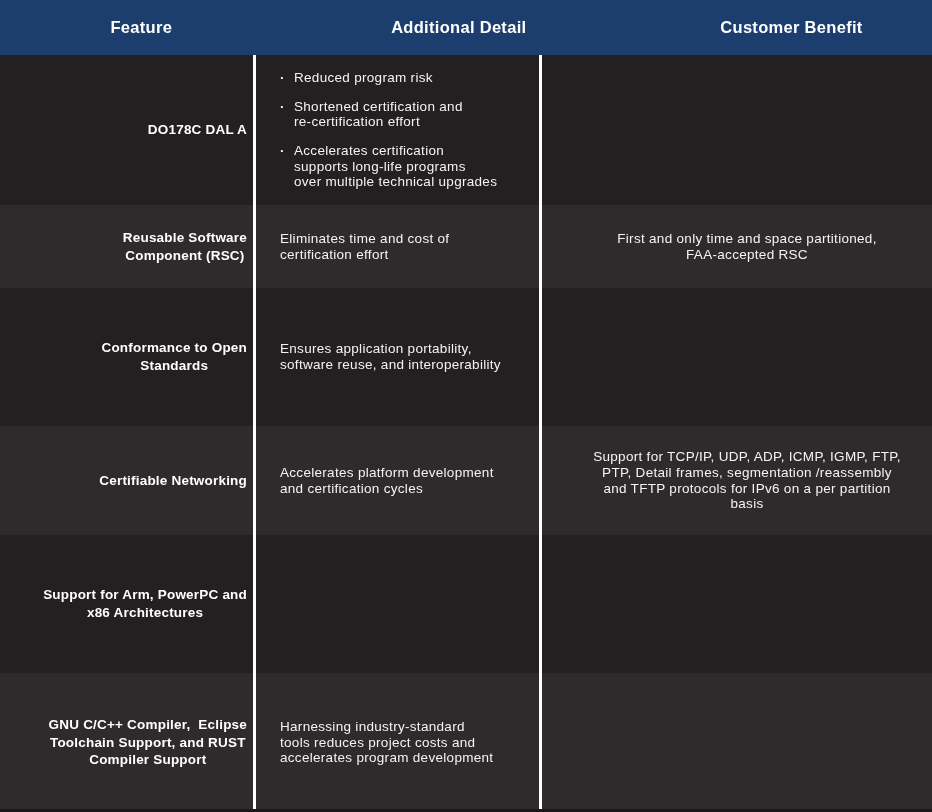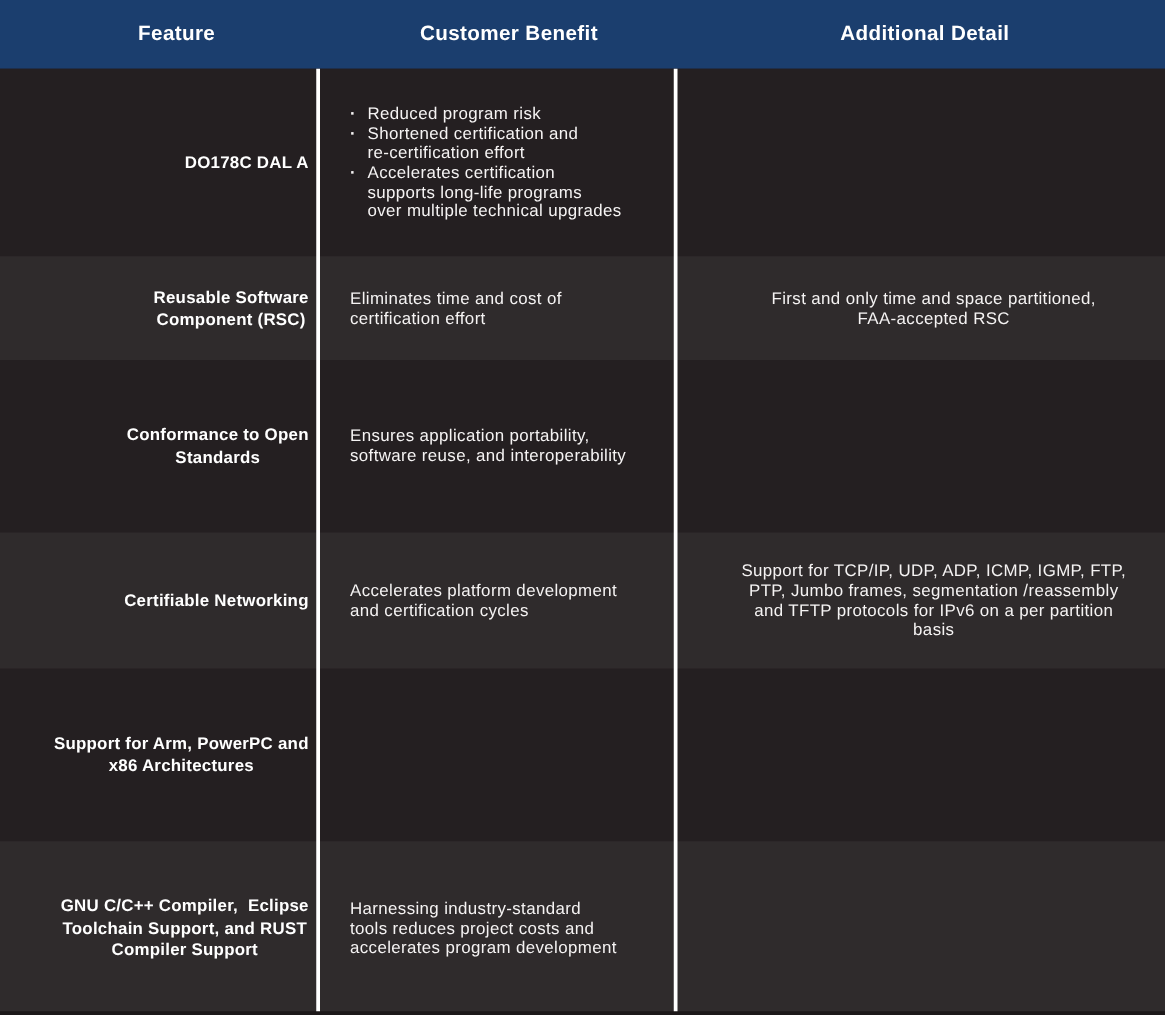--- a/index.html
+++ b/index.html
@@ -72,21 +72,21 @@
   .detail-cell{
     width:391px;
     color:#f5f3f3;
     font-size:13.5px;
     line-height:1.18;
     letter-spacing:.3px;
     padding:0 14px 0 35px;
     text-align:center;
   }
   .pre{white-space:pre-wrap;}
-  .bullets{display:flex;flex-direction:column;}
+  .bullets{display:flex;flex-direction:column;gap:13px;}
   .bullet{display:flex;}
   .bullet::before{
     content:"\00B7";
     flex:0 0 14px;
     width:14px;
     font-weight:bold;
     color:#f5f3f3;
   }
   .bullet .bullet-text{white-space:pre-wrap;}
   .bottom-edge{
@@ -94,22 +94,22 @@
     background:#1c1819;z-index:6;
   }
 </style>
 </head>
 <body>
 
 <div class="page">
 
   <div class="header-row">
     <div class="header-cell hc-1">Feature</div>
+    <div class="header-cell hc-3">Additional Detail</div>
     <div class="header-cell hc-2">Customer Benefit</div>
-    <div class="header-cell hc-3">Additional Detail</div>
   </div>
 
   <div class="body">
     <div class="vline vline-1"></div>
     <div class="vline vline-2"></div>
 
     <div class="row dark row-1">
       <div class="cell feature-cell">
         <div class="pre">DO178C DAL A</div>
       </div>
@@ -161,21 +161,21 @@
     <div class="row light row-4">
       <div class="cell feature-cell">
         <div class="pre">Certifiable Networking</div>
       </div>
       <div class="cell benefit-cell">
         <div class="pre">Accelerates platform development
 and certification cycles</div>
       </div>
       <div class="cell detail-cell">
         <div class="pre">Support for TCP/IP, UDP, ADP, ICMP, IGMP, FTP,
-PTP, Jumbo frames, segmentation /reassembly
+PTP, Detail frames, segmentation /reassembly
 and TFTP protocols for IPv6 on a per partition
 basis</div>
       </div>
     </div>
 
     <div class="row dark row-5">
       <div class="cell feature-cell">
         <div class="pre">Support for Arm, PowerPC and
 x86 Architectures</div>
       </div>

